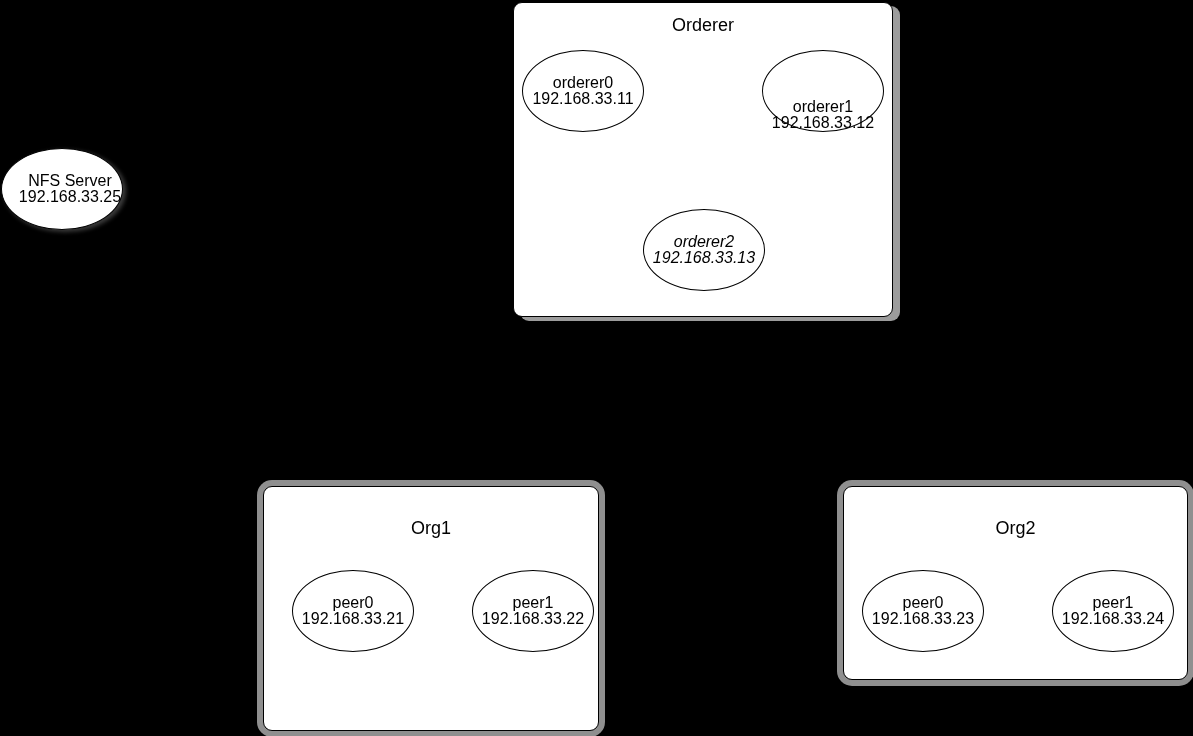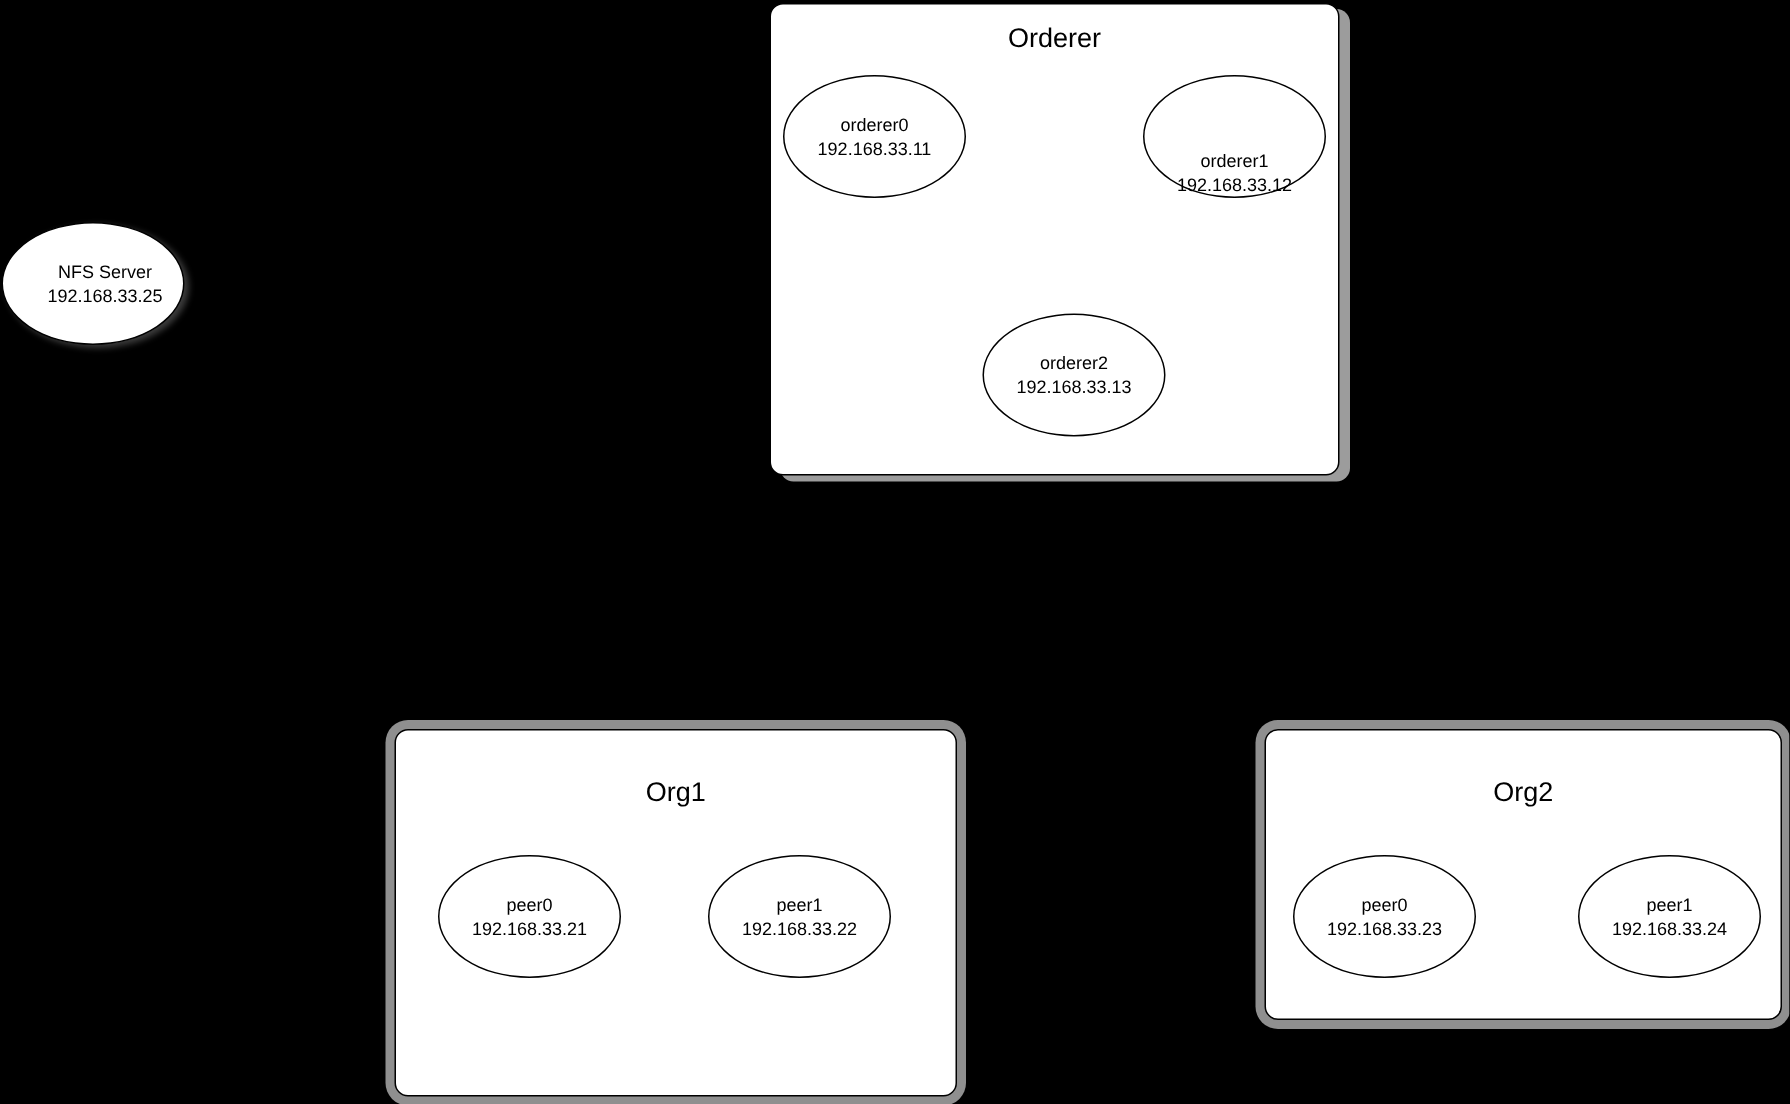--- a/index.html
+++ b/index.html
@@ -23,21 +23,21 @@
     border-radius: 9px;
     box-sizing: border-box;
   }
   .group-orderer {
     left: 513px; top: 2px;
     width: 380px; height: 315px;
     box-shadow: 7px 4px 0 var(--shadow-gray, #999999);
   }
   .group-org1 {
     left: 263px; top: 486px;
-    width: 375px; height: 245px;
+    width: 336px; height: 245px;
     box-shadow: 0 0 0 6px var(--halo-gray, #8f8f8f);
   }
   .group-org2 {
     left: 843px; top: 486px;
     width: 345px; height: 194px;
     box-shadow: 0 0 0 6px var(--halo-gray, #8f8f8f);
   }
   .group-title {
     position: absolute;
     left: 0; right: 0;
@@ -58,33 +58,33 @@
     border-radius: 50%;
     display: flex;
     flex-direction: column;
     align-items: center;
     justify-content: center;
     text-align: center;
     box-sizing: border-box;
   }
   .node span {
     display: block;
-    font-size: 12px;
+    font-size: 16px;
     line-height: 16px;
     white-space: nowrap;
   }
   .node-nfs {
     left: 1px; top: 148px;
     box-shadow: 3px 2px 4px rgba(110,110,110,0.55);
     padding-left: 16px;
   }
   
   .pos-orderer0 { left: 8px;   top: 47px; }
   .pos-orderer1 { left: 248px; top: 47px; justify-content: flex-end; }
-  .pos-orderer2 { left: 141px; top: 206px; }
+  .pos-orderer2 { left: 129px; top: 206px; font-style: italic; }
   .pos-org-a    { left: 28px;  top: 83px; }
   .pos-org-b    { left: 208px; top: 83px; }
   .pos-org2-a   { left: 18px;  top: 83px; }
   .pos-org2-b   { left: 208px; top: 83px; }
 </style>
 </head>
 <body>
 
 <div class="canvas">
 

